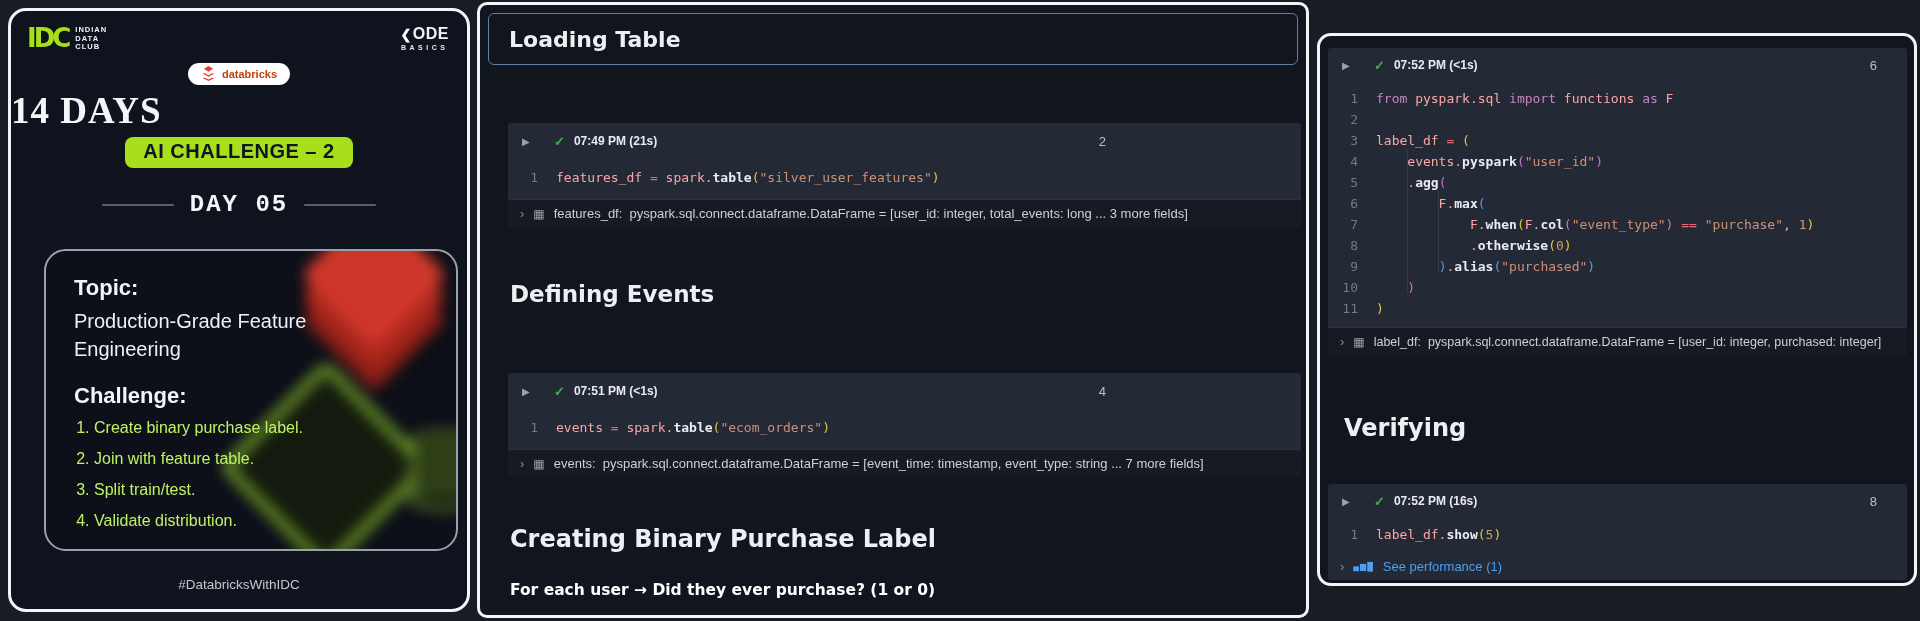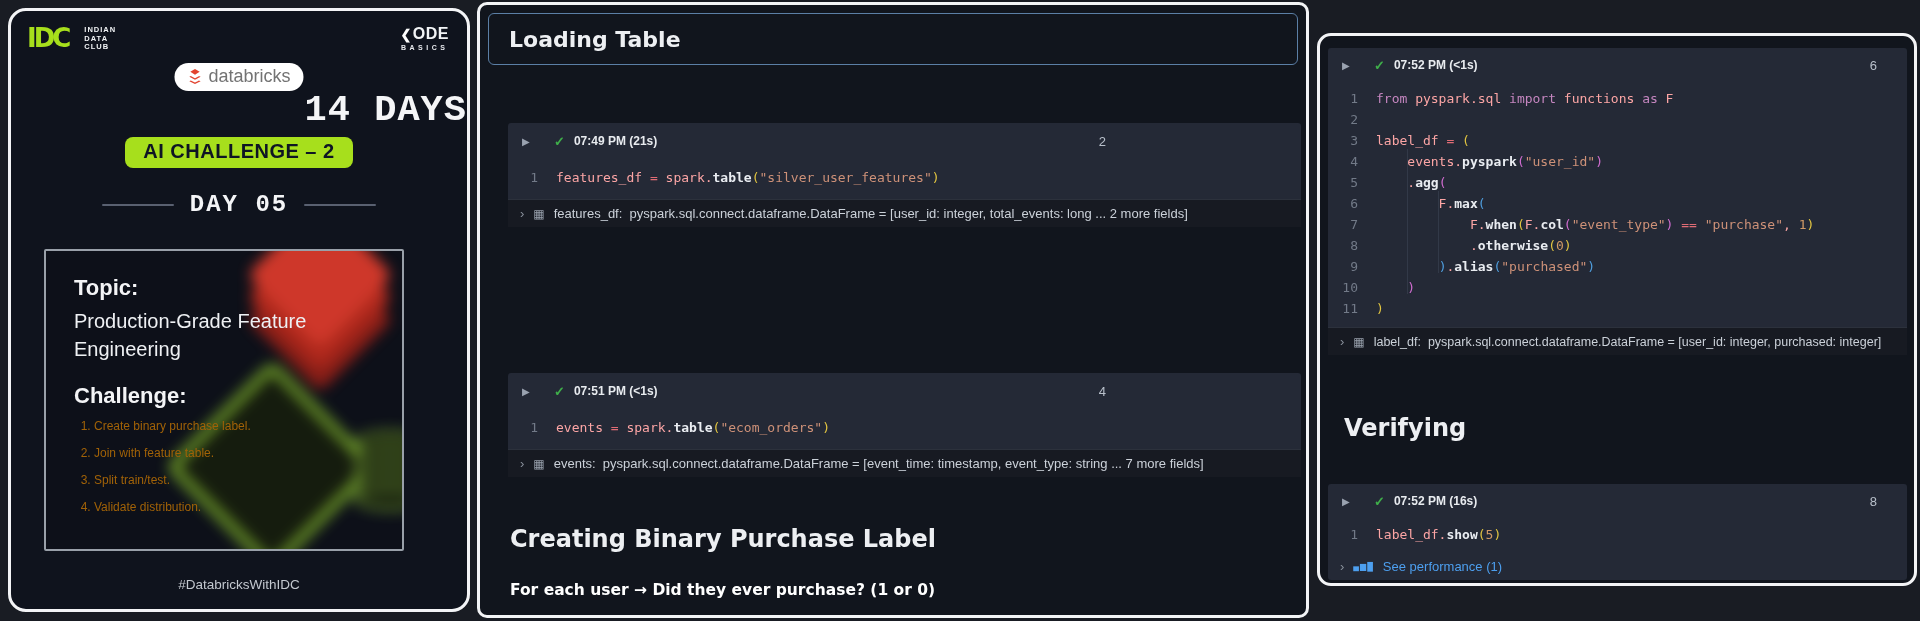--- a/index.html
+++ b/index.html
@@ -3,49 +3,49 @@
 <meta charset="utf-8">
 <style>
   html,body{margin:0;padding:0}
   body{width:1920px;height:621px;position:relative;background:#191c23;font-family:"Liberation Sans",sans-serif;overflow:hidden}
   .panel{position:absolute;box-sizing:border-box;border:3px solid #f3f4f6;background:#11141c;overflow:hidden}
   #panel-left{left:8px;top:8px;width:462px;height:604px;border-radius:18px;background:#0f131d}
   #panel-mid{left:477px;top:2px;width:832px;height:616px;border-radius:10px;background:#11151d}
   #panel-right{left:1317px;top:33px;width:600px;height:553px;border-radius:14px;background:#11151d}
 
   
-  .idc-logo{position:absolute;left:16px;top:12px;display:flex;align-items:center;gap:16px;z-index:3}
+  .idc-logo{position:absolute;left:16px;top:12px;display:flex;align-items:center;gap:7px;z-index:3}
   .idc-glyph{color:#a7df1c;font-weight:900;font-size:26px;letter-spacing:-3px;font-family:"DejaVu Sans",sans-serif}
   .idc-words{display:flex;flex-direction:column;line-height:8.5px;padding-top:2px}
   .idc-words span{color:#f2f4f6;font-size:7.5px;font-weight:bold;letter-spacing:1px}
   .cb-logo{position:absolute;right:18px;top:14px;display:flex;flex-direction:column;align-items:center;z-index:3}
   .cb-top{display:flex;align-items:center;color:#f2f4f6;font-weight:900;font-size:16px;letter-spacing:0.5px}
   .cb-icon{font-size:13px;margin-right:1px;color:#fff}
   .cb-sub{color:#e8eaee;font-size:7px;font-weight:bold;letter-spacing:3.5px;margin-top:1px}
   .db-pill{position:absolute;left:50%;transform:translateX(-50%);top:52px;display:flex;align-items:center;gap:6px;background:#ffffff;border-radius:14px;padding:3px 13px 4px;z-index:3}
-  .db-pill-text{color:#737373;font-weight:normal;font-size:18px}
-  .poster-title{position:absolute;left:0;right:0;top:78px;text-align:right;color:#f4f5f7;font-size:37px;font-weight:800;letter-spacing:1px;z-index:3;font-family:Liberation Mono, monospace}
+  .db-pill-text{color:#c2410c;font-weight:bold;font-size:11px}
+  .poster-title{position:absolute;left:0;right:0;top:78px;text-align:left;color:#f4f5f7;font-size:37px;font-weight:800;letter-spacing:1px;z-index:3;font-family:Liberation Serif, serif}
   .ai-pill-wrap{position:absolute;left:0;right:0;top:126px;text-align:center;z-index:3}
   .ai-pill{display:inline-block;background:#a7df1c;color:#0e1524;font-size:20px;font-weight:800;padding:3px 18px 5px;border-radius:8px;letter-spacing:0.5px}
   .day-row{position:absolute;left:0;right:0;top:180px;display:flex;align-items:center;justify-content:center;gap:16px;z-index:3}
   .day-line{width:72px;height:2px;background:#596070;border-radius:2px}
   .day-text{color:#f4f5f7;font-size:24px;font-weight:800;letter-spacing:2px;font-family:Liberation Mono, monospace}
-  .poster-card{position:absolute;left:33px;top:238px;width:360px;height:302px;box-sizing:border-box;border:2px solid #99a0a9;border-radius:2px;background:rgba(11,15,24,0.6);overflow:hidden;z-index:2}
+  .poster-card{position:absolute;left:33px;top:238px;width:414px;height:302px;box-sizing:border-box;border:2px solid #99a0a9;border-radius:22px;background:rgba(11,15,24,0.6);overflow:hidden;z-index:2}
   .illus{position:absolute;right:-30px;top:-20px;width:280px;height:360px;filter:blur(7px);opacity:.95;z-index:0}
   .slab{position:absolute;width:104px;height:104px;transform:rotate(45deg);border-radius:10px}
   .slab1{right:60px;top:-8px;background:#d93a2b}
   .slab2{right:60px;top:14px;background:#b82a1d}
   .slab3{right:60px;top:36px;background:#8f1f17}
   .gcube{position:absolute;right:84px;top:160px;width:132px;height:132px;transform:rotate(45deg);border:10px solid #6f9c28;border-radius:12px;background:#161d0e}
   .coin{position:absolute;width:66px;height:17px;border-radius:50%;border:3px solid #8fc43c;background:#18200f;right:6px}
   .card-text{position:relative;z-index:2;padding:24px 28px}
   .topic-label,.challenge-label{color:#f3f4f6;font-size:22px;font-weight:bold}
   .topic-text{color:#eef0f3;font-size:20px;line-height:1.4;width:280px;margin-top:6px}
   .challenge-label{margin-top:20px}
-  .challenge-list{margin:10px 0 0 20px;padding:0;color:#a16207;font-size:12px}
+  .challenge-list{margin:10px 0 0 20px;padding:0;color:#bef264;font-size:16px}
   .challenge-list li{margin-bottom:13px}
   .hashtag{position:absolute;left:0;right:0;top:566px;text-align:center;color:#c3c8cf;font-size:13.5px;z-index:3}
 
   
   .nb-h{position:absolute;color:#edeff2;font-weight:bold;font-family:"DejaVu Sans",sans-serif}
   .md-sel{position:absolute;left:8px;right:8px;top:8px;height:52px;box-sizing:border-box;border:1.5px solid #5b7fa6;border-radius:6px;display:flex;align-items:center;padding-left:20px;background:#11151d}
   .cell{position:absolute;background:#242936;border-radius:3px}
   .cell-head{position:relative;display:flex;align-items:center;padding-left:14px}
   .play{color:#9aa2b0;font-size:10px;width:32px;cursor:pointer}
   .check{color:#3fae4a;font-weight:bold;font-size:13px;margin-right:9px}
@@ -175,24 +175,25 @@
     </div>
     <div class="code-area mid-codearea">
         <div class="code-row">
           <span class="ln">1</span>
           <span class="code"><span class="tk-v">features_df </span><span class="tk-o">=</span><span class="tk-v"> spark.</span><span class="tk-f">table</span><span class="tk-p1">(</span><span class="tk-s">"silver_user_features"</span><span class="tk-p1">)</span></span>
         </div>
       </div>
     <div class="out">
       <span class="out-chev">›</span>
       <span class="out-icon">▦</span>
-      <span class="out-text">features_df:  pyspark.sql.connect.dataframe.DataFrame = [user_id: integer, total_events: long ... 2 more fields]</span>
-    </div>
-  </div>
-
+      <span class="out-text">features_df:  pyspark.sql.connect.dataframe.DataFrame = [user_id: integer, total_events: long ... 3 more fields]</span>
+    </div>
+  </div>
+
+  <div class="nb-h" id="mid-h2">Defining Events</div>
 
   <div class="cell" id="mid-cell2">
     <div class="cell-head mid-head">
       <span class="play">▶</span>
       <span class="check">✓</span>
       <span class="time">07:51 PM (&lt;1s)</span>
       <span class="count mid-count">4</span>
     </div>
     <div class="code-area mid-codearea">
         <div class="code-row">

